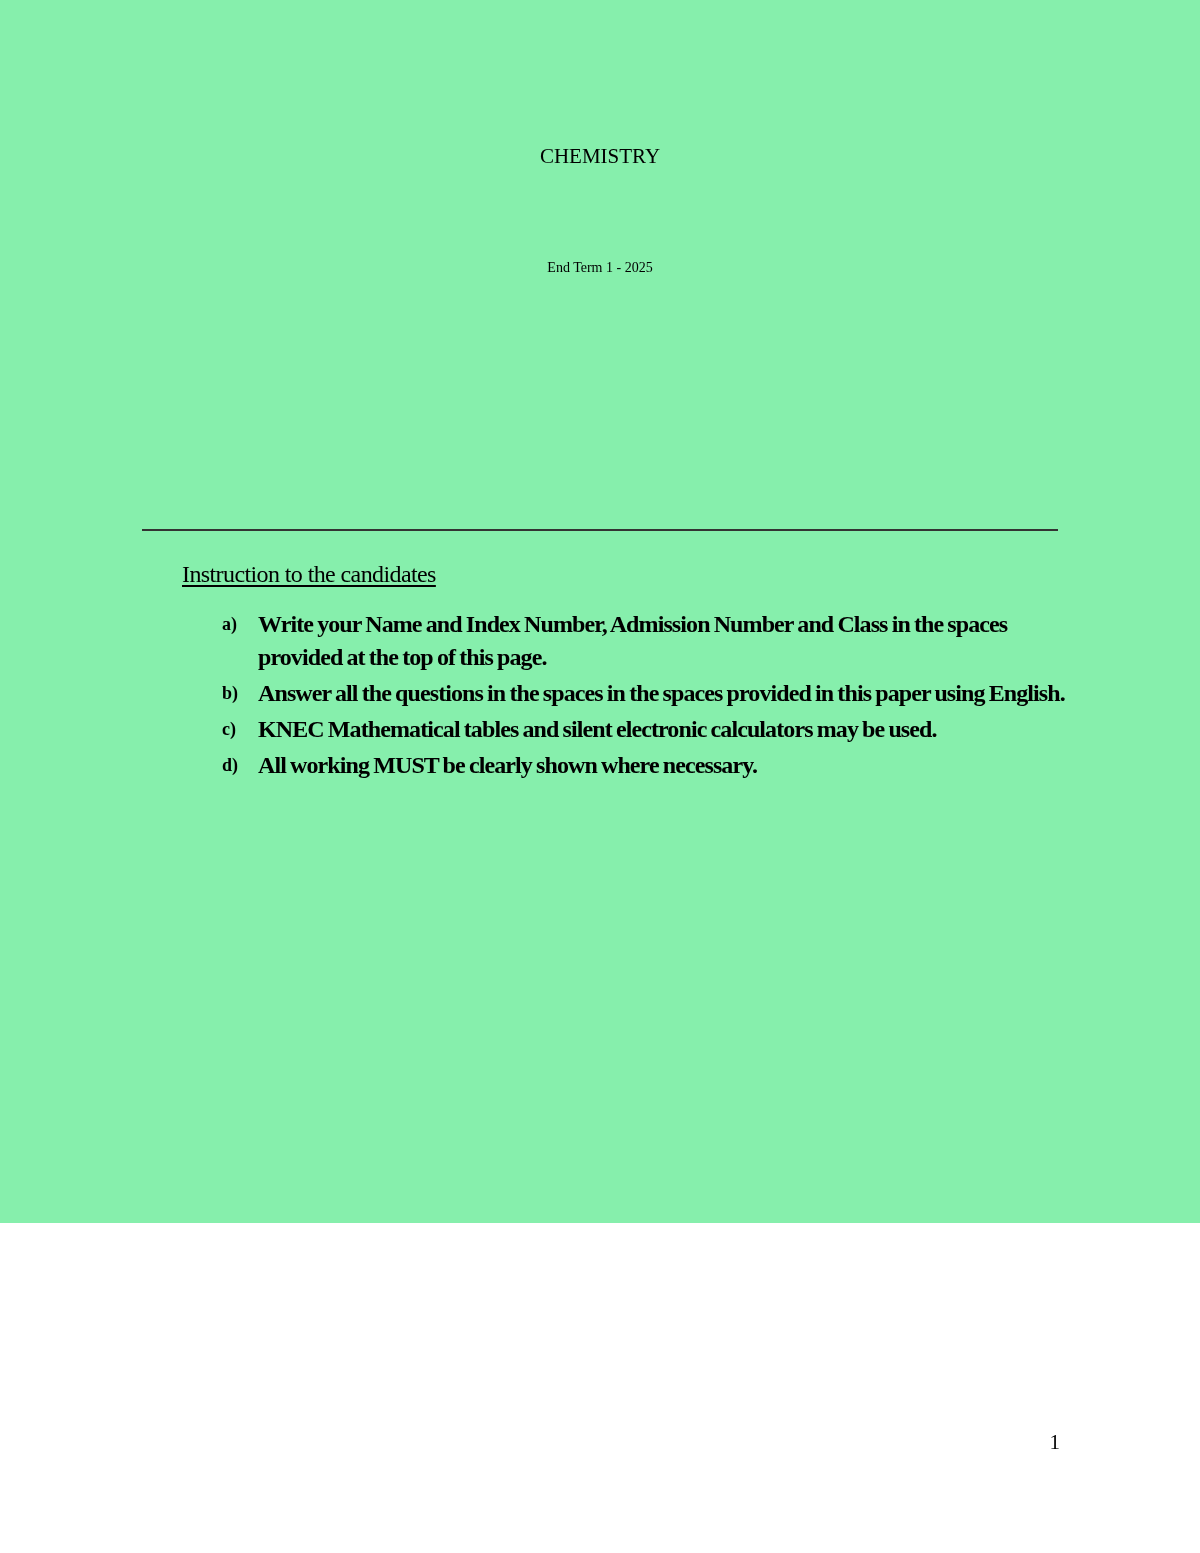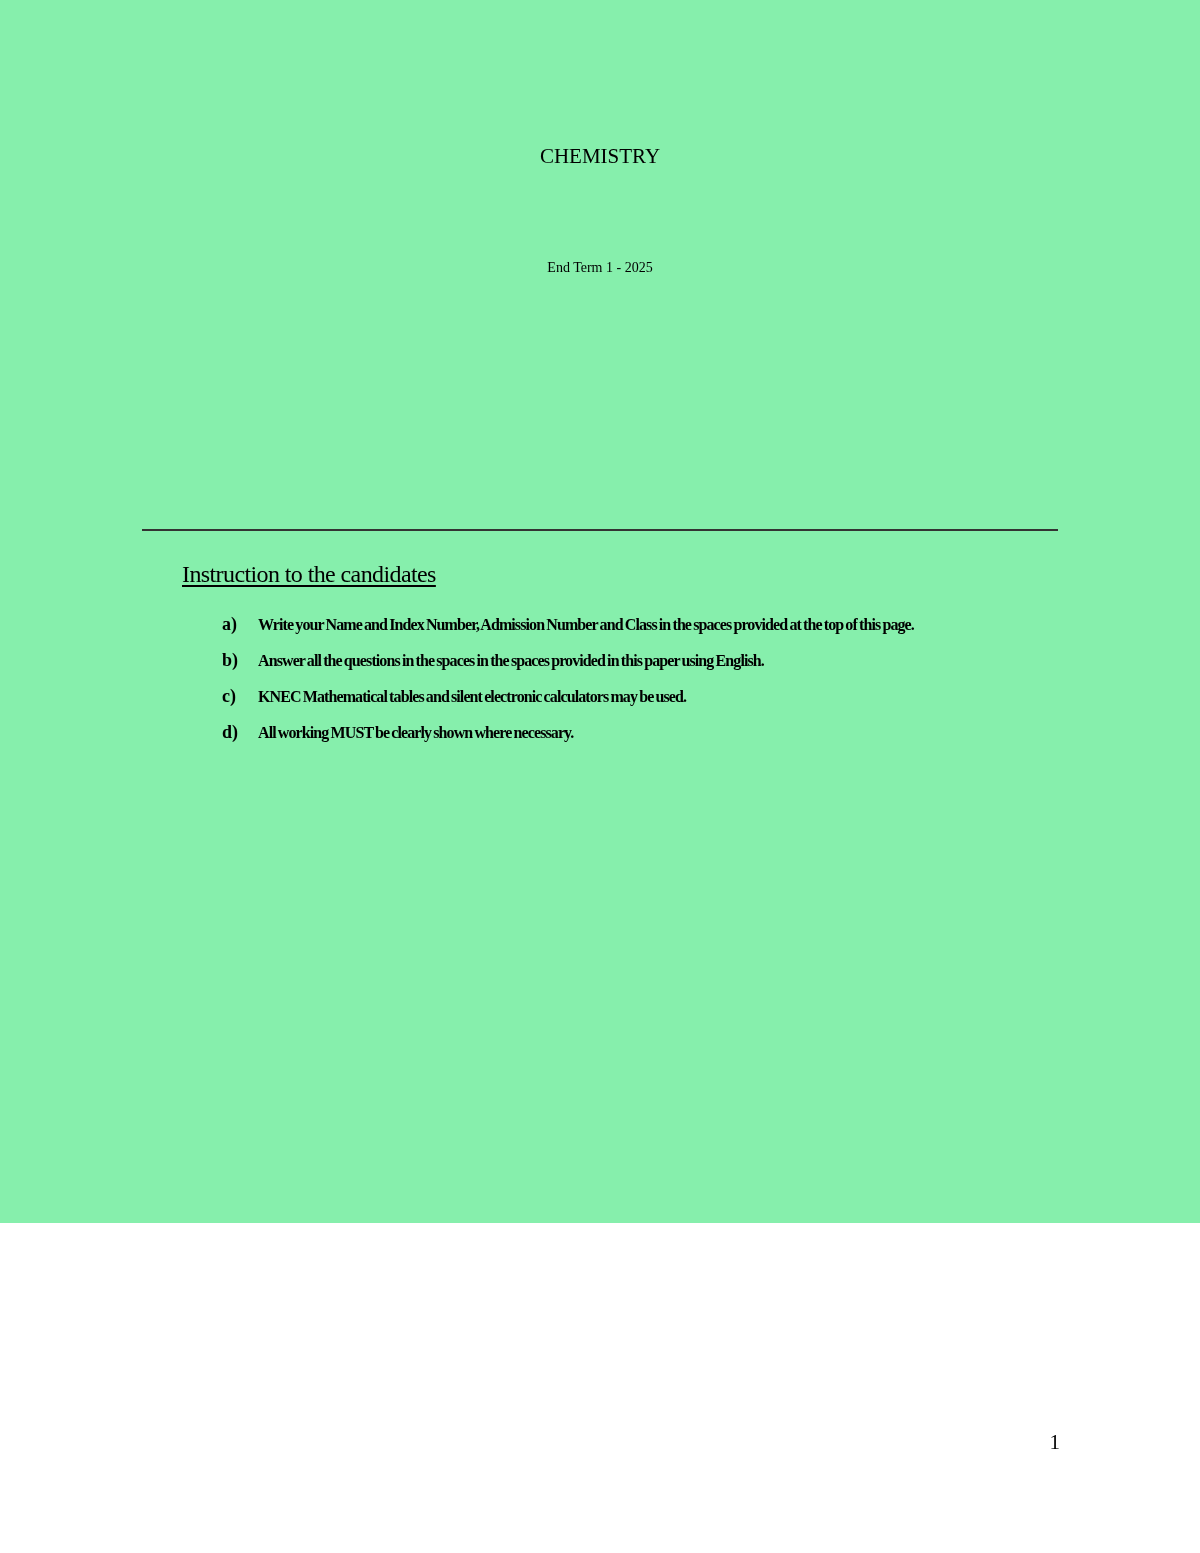--- a/index.html
+++ b/index.html
@@ -77,21 +77,21 @@
     .instr-marker {
       position: absolute;
       left: 0;
       top: 0;
       font-size: 18px;
       line-height: 33px;
       font-weight: bold;
     }
     .instr-text {
       display: block;
-      font-size: 16px;
+      font-size: 24px;
       line-height: 33px;
       font-weight: bold;
       letter-spacing: -0.9px;
       word-spacing: -1px;
     }
     .page-number {
       position: absolute;
       left: 1040px;
       top: 1430px;
       width: 20px;

